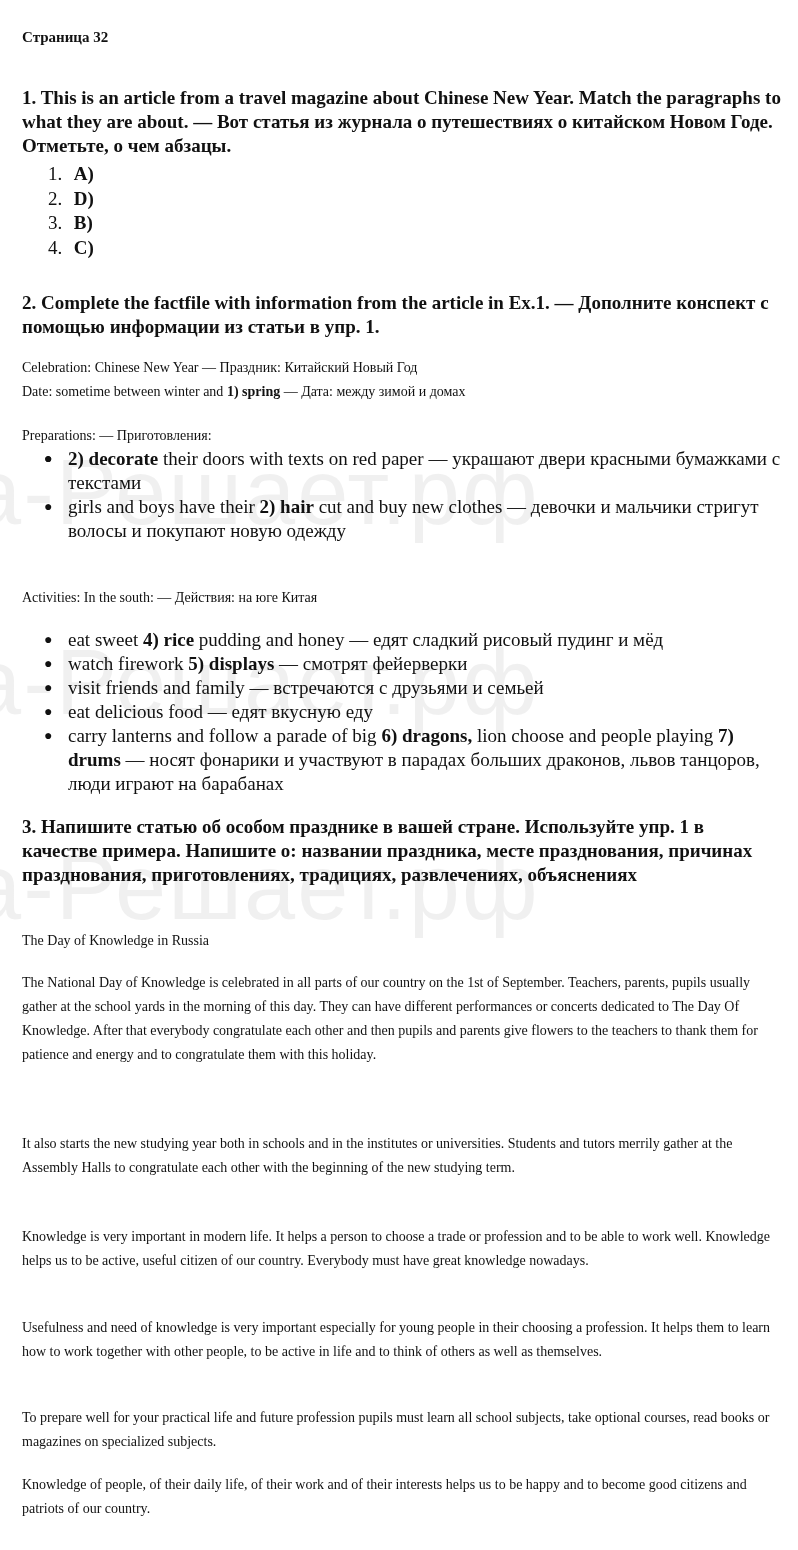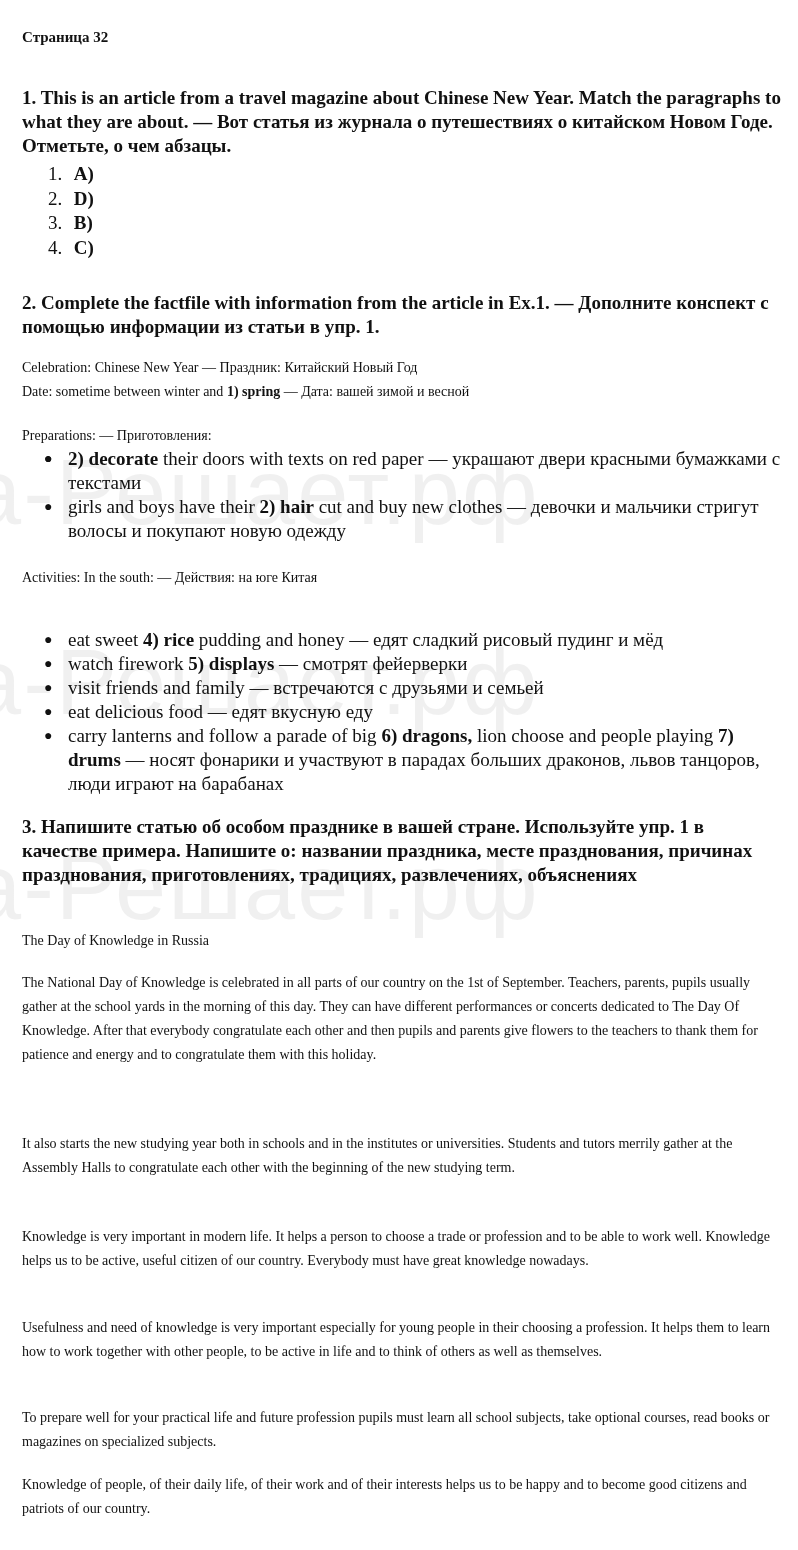--- a/index.html
+++ b/index.html
@@ -49,30 +49,30 @@
   <div class="h" style="top:86px">1. This is an article from a travel magazine about Chinese New Year. Match the paragraphs to what they are about. — Вот статья из журнала о путешествиях о китайском Новом Годе. Отметьте, о чем абзацы.</div>
   <ol class="ol">
     <li><span class="num">1.</span> <b>A)</b></li>
     <li><span class="num">2.</span> <b>D)</b></li>
     <li><span class="num">3.</span> <b>B)</b></li>
     <li><span class="num">4.</span> <b>C)</b></li>
   </ol>
 
   <div class="h" style="top:291px">2. Complete the factfile with information from the article in Ex.1. — Дополните конспект с помощью информации из статьи в упр. 1.</div>
   <div class="p" style="top:356px">Celebration: Chinese New Year — Праздник: Китайский Новый Год</div>
-  <div class="p" style="top:380px"><span>Date: sometime between winter and </span><b>1) spring</b><span> — Дата: вашей зимой и весной</span></div>
+  <div class="p" style="top:380px"><span>Date: sometime between winter and </span><b>1) spring</b><span> — Дата: между зимой и домах</span></div>
   <div class="p" style="top:424px">Preparations: — Приготовления:</div>
 
   <ul class="ul" style="top:447px">
     <li><span class="bullet">●</span></li>
     <li><span class="bullet">●</span><b>2) decorate</b><span> their doors with texts on red paper — украшают двери красными бумажками с текстами</span></li>
     <li><span class="bullet">●</span><span>girls and boys have their </span><b>2) hair</b><span> cut and buy new clothes — девочки и мальчики стригут волосы и покупают новую одежду</span></li>
   </ul>
 
-  <div class="p" style="top:566px">Activities: In the south: — Действия: на юге Китая</div>
+  <div class="p" style="top:586px">Activities: In the south: — Действия: на юге Китая</div>
 
   <ul class="ul" style="top:628px">
     <li><span class="bullet">●</span><span>eat sweet </span><b>4) rice</b><span> pudding and honey — едят сладкий рисовый пудинг и мёд</span></li>
     <li><span class="bullet">●</span><span>watch firework </span><b>5) displays</b><span> — смотрят фейерверки</span></li>
     <li><span class="bullet">●</span><span>visit friends and family — встречаются с друзьями и семьей</span></li>
     <li><span class="bullet">●</span><span>eat delicious food — едят вкусную еду</span></li>
     <li><span class="bullet">●</span><span>carry lanterns and follow a parade of big </span><b>6) dragons,</b><span> lion choose and people playing </span><b>7) drums</b><span> — носят фонарики и участвуют в парадах больших драконов, львов танцоров, люди играют на барабанах</span></li>
   </ul>
 
   <div class="h" style="top:815px">3. Напишите статью об особом празднике в вашей стране. Используйте упр. 1 в качестве примера. Напишите о: названии праздника, месте празднования, причинах празднования, приготовлениях, традициях, развлечениях, объяснениях</div>

